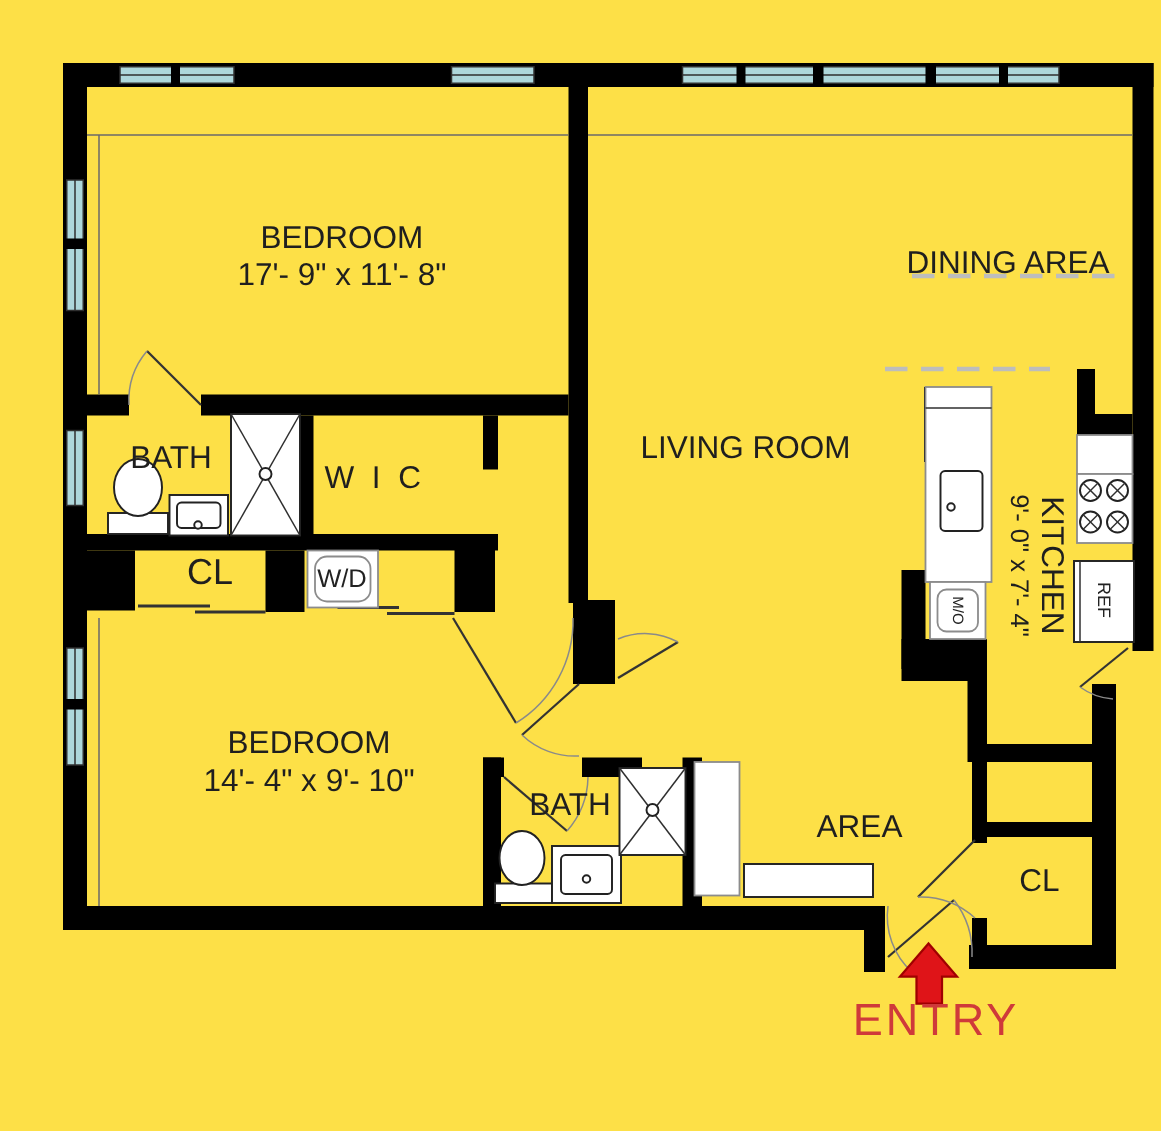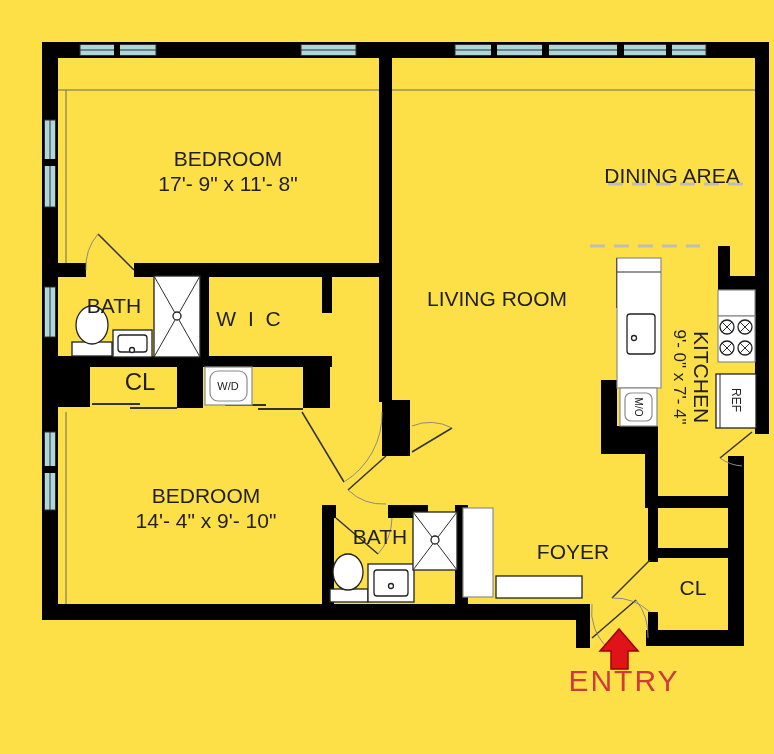--- a/index.html
+++ b/index.html
@@ -24,21 +24,21 @@
   .fixlt{fill:#ffffff;stroke:#8c8c8c;stroke-width:1.2;}
   .slide{stroke:#333;stroke-width:2;}
   .erased{stroke:#bdbdbd;stroke-width:3;stroke-dasharray:15 9;}
   .arrow{fill:var(--entry-red);stroke:#a00000;stroke-width:1.5;}
   .lbl{position:absolute;transform:translateX(-50%);text-align:center;
        font-size:21px;line-height:1.2;color:var(--label);white-space:nowrap;}
   .lbl .dims{display:block;font-size:21px;}
   .lbl-rot{position:absolute;transform:translate(-50%,-50%) rotate(90deg);
        text-align:center;font-size:21px;line-height:1.15;color:var(--label);white-space:nowrap;}
   .lbl-rot .dims{display:block;font-size:17px;}
-  .lbl-sm{position:absolute;transform:translate(-50%,-50%);font-size:11px;color:#222;white-space:nowrap;}
+  .lbl-sm{position:absolute;transform:translate(-50%,-50%);font-size:17px;color:#222;white-space:nowrap;}
   .lbl-sm.rot{transform:translate(-50%,-50%) rotate(90deg);}
   .entry-lbl{position:absolute;transform:translateX(-50%);font-size:30px;
        letter-spacing:2px;color:var(--entry-text);white-space:nowrap;}
 </style>
 </head>
 <body>
 
 <div id="plan">
 <svg width="774" height="754" viewBox="0 0 774 754">
 
@@ -289,21 +289,21 @@
 
 <div class="lbl" style="left:140px;top:368px;font-size:24px">
   <span>CL</span>
 </div>
 
 <div class="lbl" style="left:380px;top:524px">
   <span>BATH</span>
 </div>
 
 <div class="lbl" style="left:573px;top:539px">
-  <span>FOYER</span>
+  <span>AREA</span>
 </div>
 
 <div class="lbl" style="left:693px;top:575px">
   <span>CL</span>
 </div>
 
 <div class="entry-lbl" style="left:624px;top:664px">
   <span>ENTRY</span>
 </div>
 

